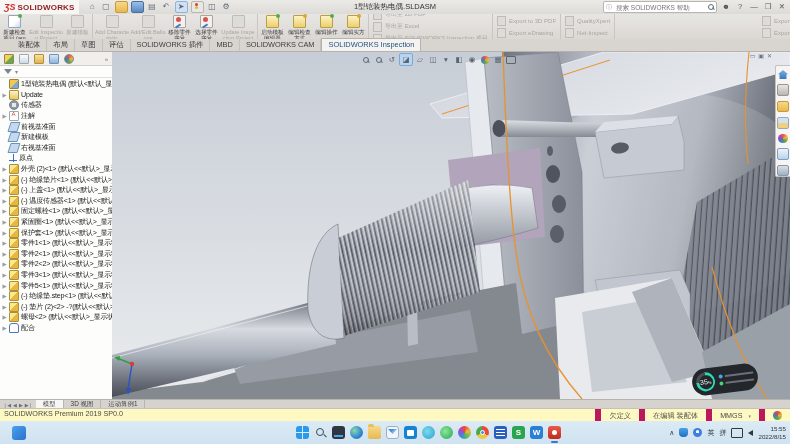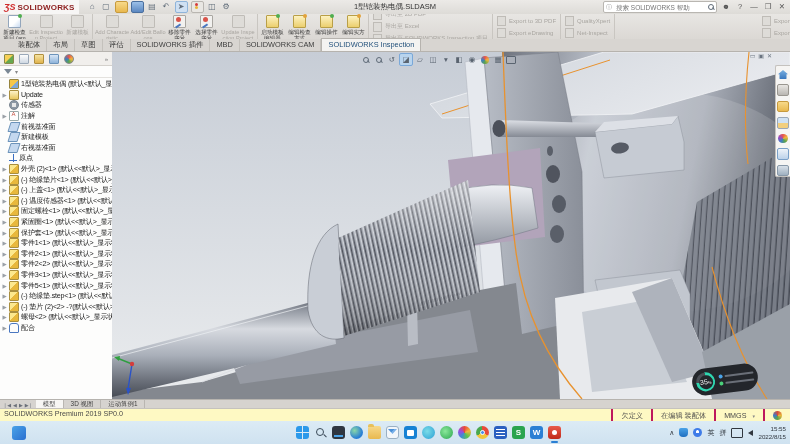--- a/index.html
+++ b/index.html
@@ -117,21 +117,21 @@
   .doctabs{left:0;top:399px;width:790px;height:9px;background:#d6d3cf;border-top:1px solid #b6b3ae;display:flex;align-items:stretch;font-size:6.4px;}
   .dnav{display:flex;align-items:center;gap:2px;padding:0 3px;color:#6a6archive;color:#6a6f78;}
   .dnav span{font-size:5px;color:#6a6f78;}
   .dtab{display:flex;align-items:center;padding:0 7px;border-right:1px solid #b9b6b1;color:#3c3c3c;}
   .dtab.active{background:#f7f6f4;}
 
   
   .statusbar{left:0;top:408px;width:790px;height:13px;background:#fef9c3;border-top:1px solid #c5c2be;display:flex;align-items:flex-start;font-size:7.2px;color:#4a4a4a;}
   .statusbar .left{padding-left:4px;}
   .statusbar .right{margin-left:auto;display:flex;align-items:center;height:100%;}
-  .sseg{padding:0 8px;border-left:2px solid #be185d;height:100%;display:flex;align-items:center;gap:2px;}
+  .sseg{padding:0 8px;border-left:6px solid #be185d;height:100%;display:flex;align-items:center;gap:2px;}
   .sgear{width:9px;height:9px;border-radius:50%;background:conic-gradient(#d84a3a,#e8b53a,#5aa44e,#3f7cc4,#d84a3a);}
 
   
   .taskbar{left:0;top:421px;width:790px;height:23px;background:linear-gradient(#dcebf5,#cfe2f0);display:flex;align-items:center;}
   .tb-left{position:absolute;left:12px;width:14px;height:14px;border-radius:3px;background:linear-gradient(135deg,#4aa3e8,#2a6fd0);}
   .tb-center{position:absolute;left:296px;display:flex;align-items:center;gap:5px;}
   .tbi{width:13px;height:13px;border-radius:3px;position:relative;}
   .tbi-start{background:#2b99ea;}
   .tbi-start::after{content:"";position:absolute;left:6px;top:0;width:1.4px;height:13px;background:#dcebf5;box-shadow:0 0 0 0 transparent;}
   .tbi-start::before{content:"";position:absolute;left:0;top:6px;width:13px;height:1.4px;background:#dcebf5;z-index:1;}

